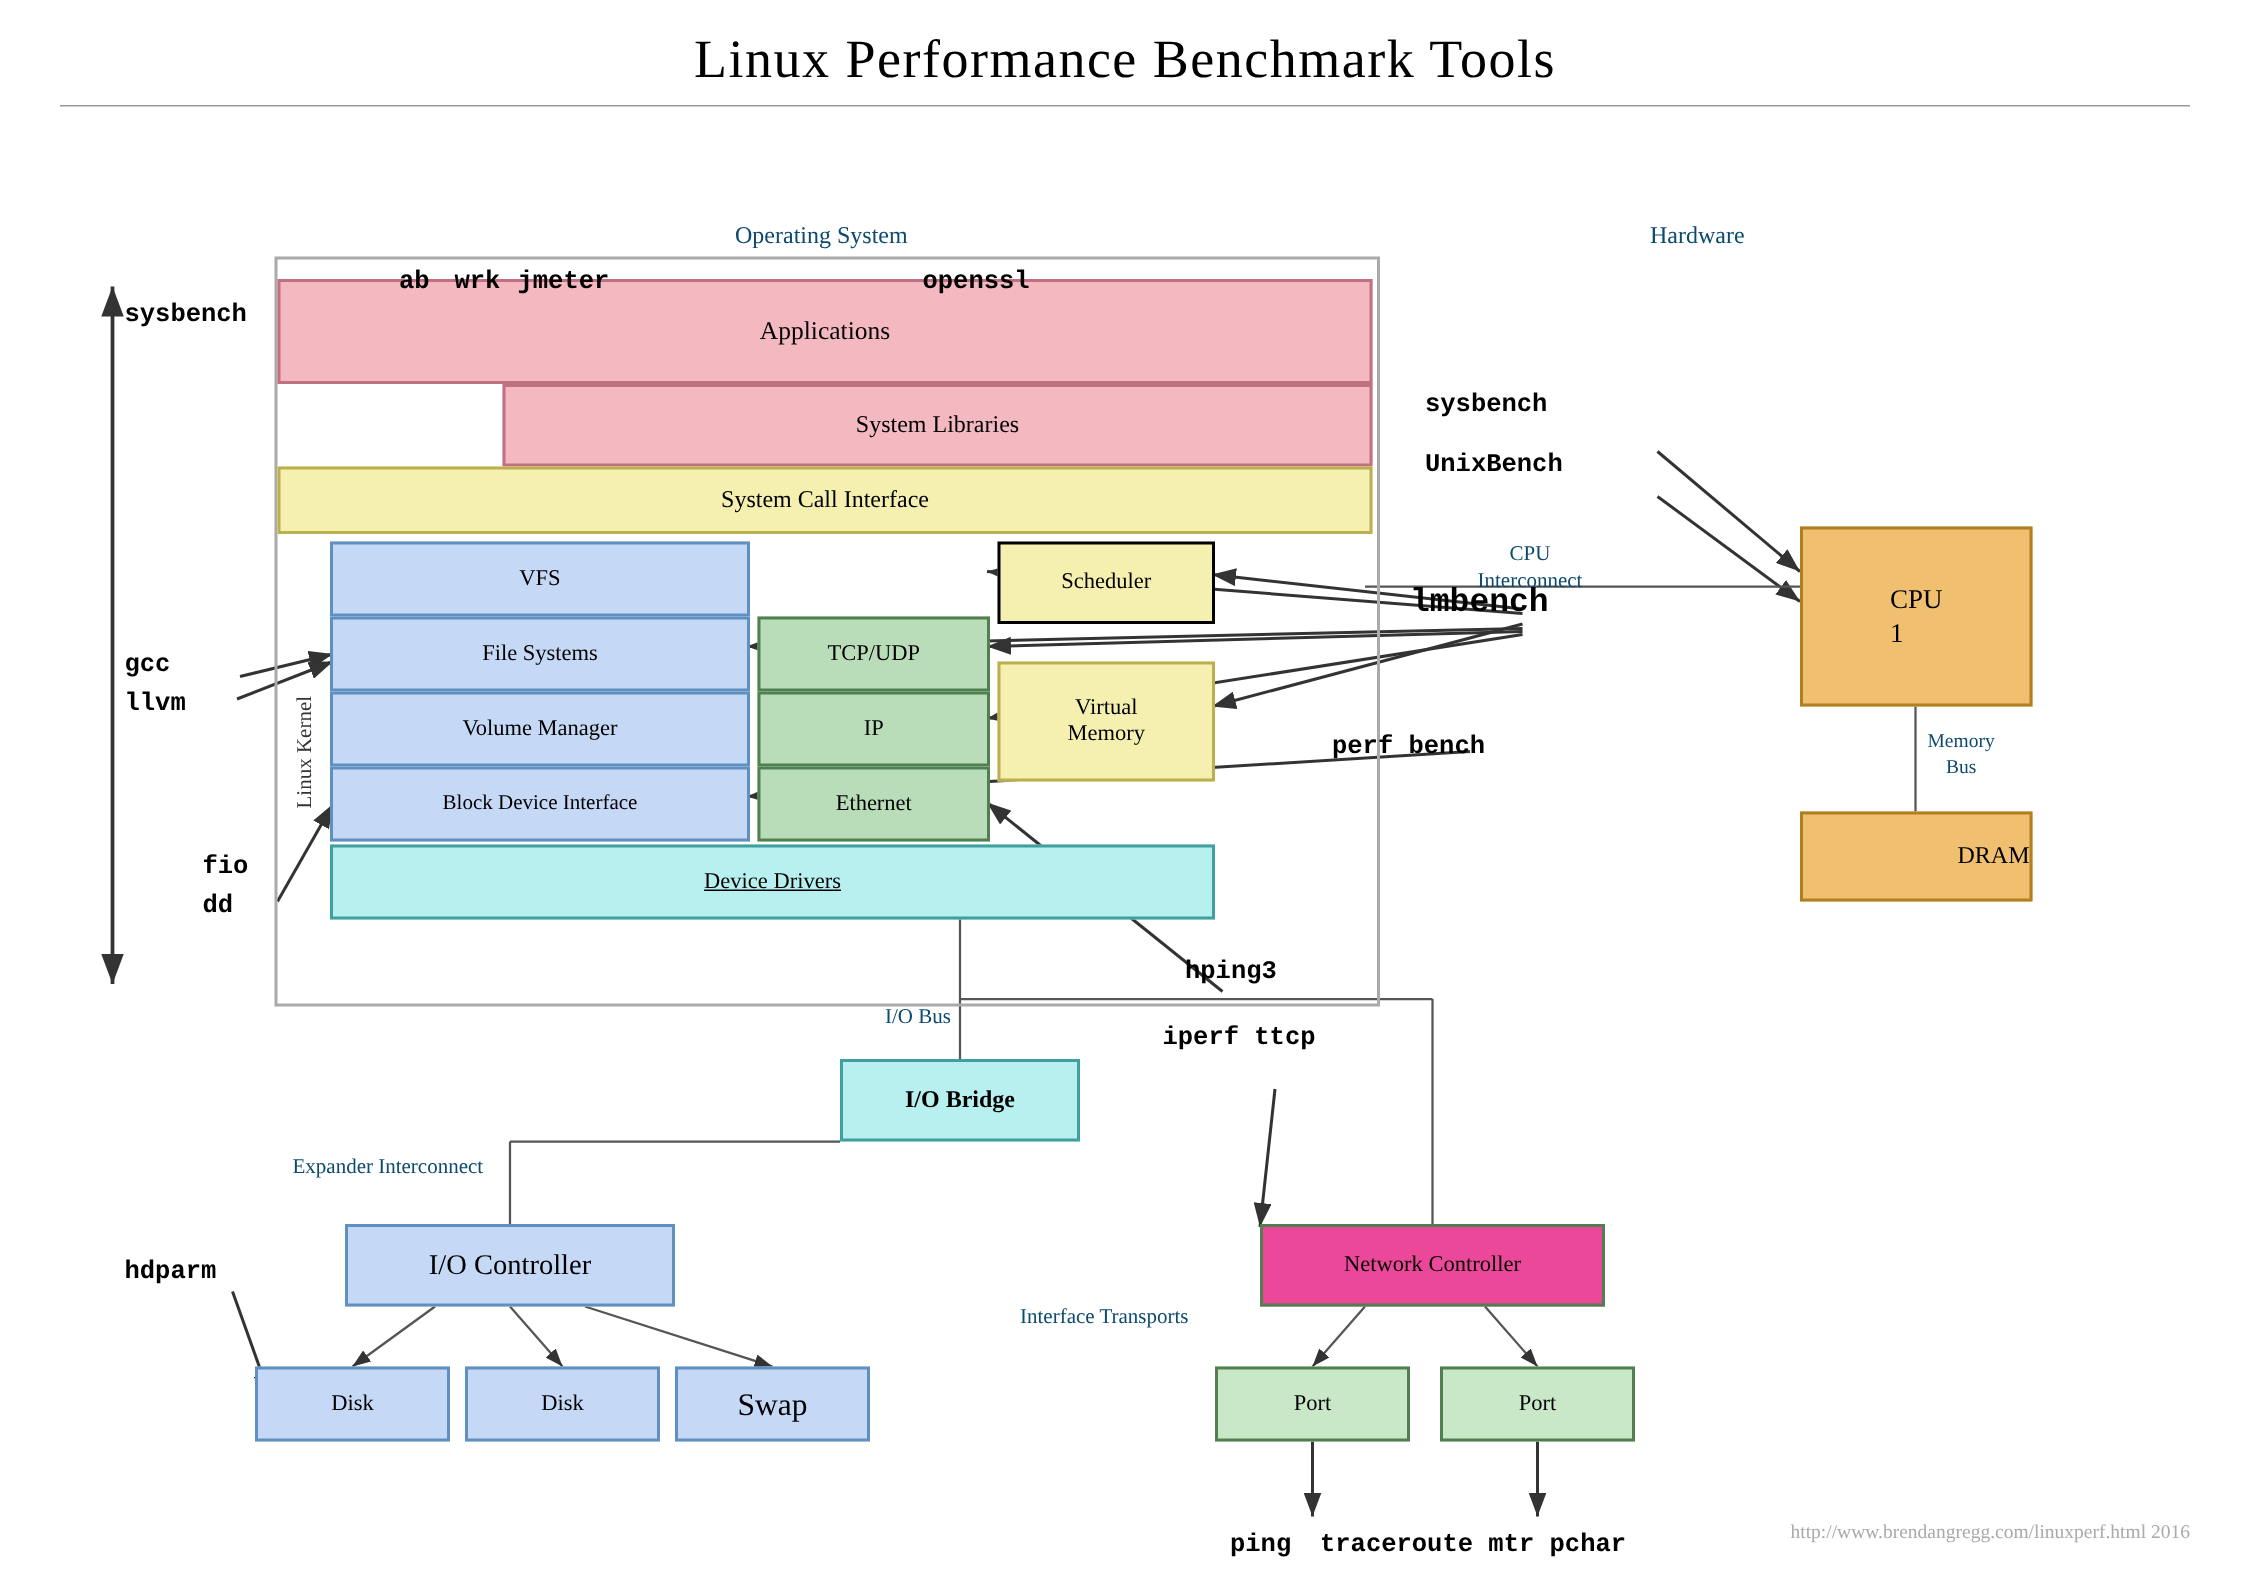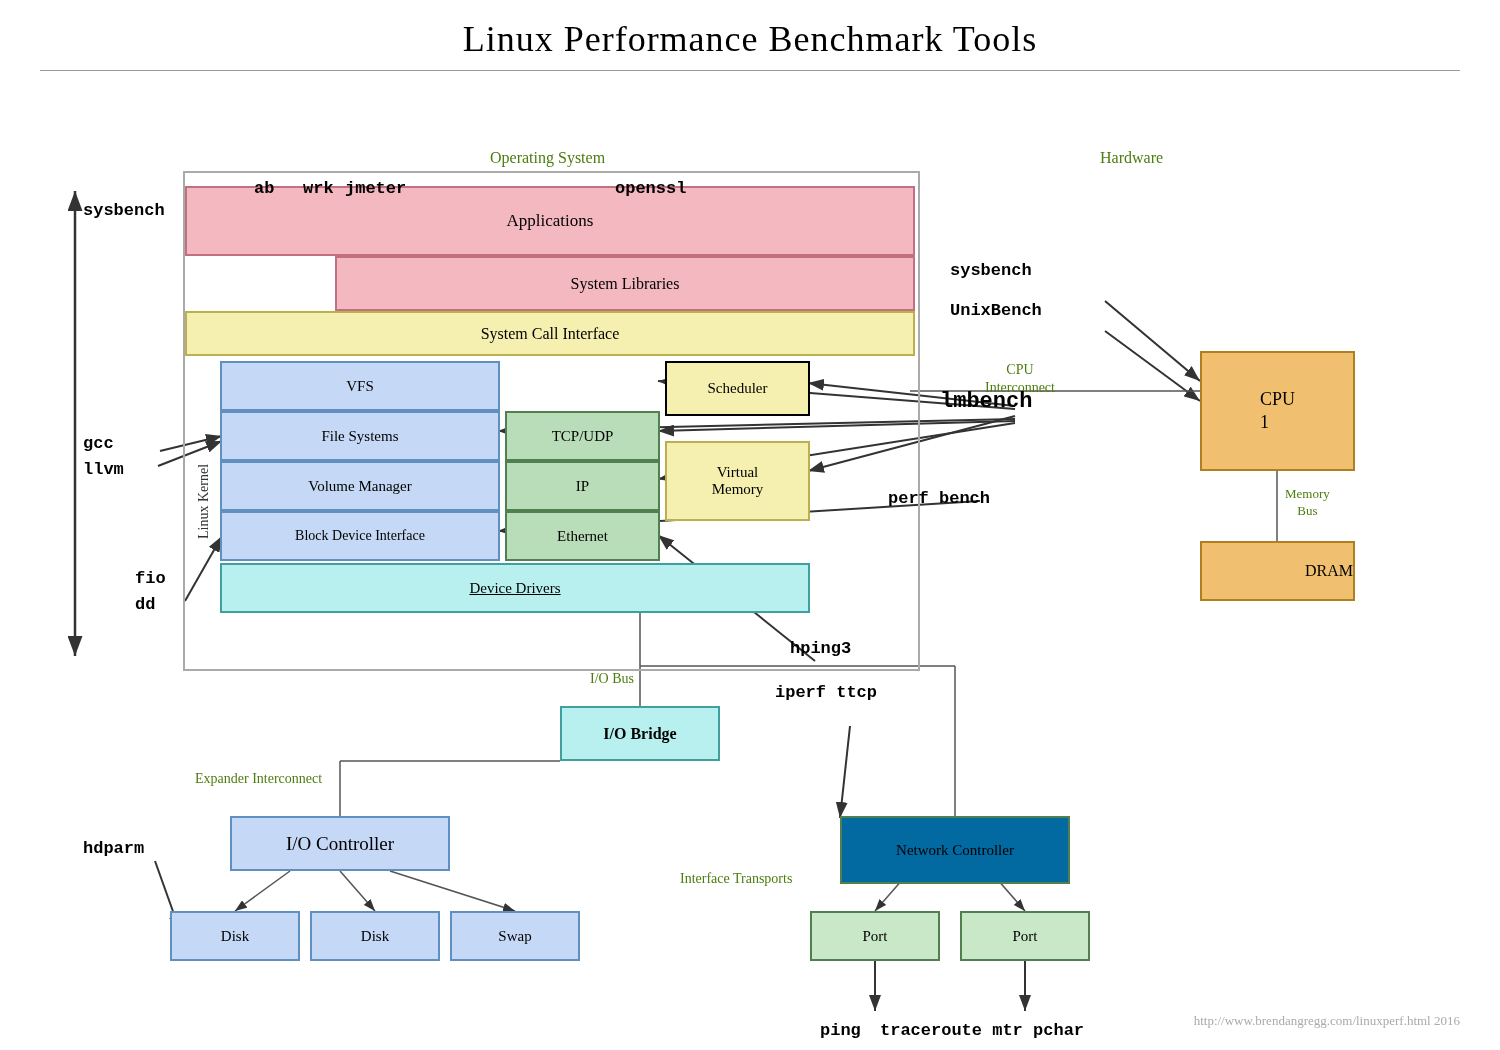--- a/index.html
+++ b/index.html
@@ -28,21 +28,21 @@
 
     #diagram-area {
       position: relative;
       width: 1500px;
       height: 970px;
     }
 
     .label {
       position: absolute;
       font-size: 14px;
-      color: #4d7c0f;
+      color: #0c4a6e;
     }
 
     .tool-label {
       position: absolute;
       font-family: 'Courier New', Courier, monospace;
       font-weight: bold;
       font-size: 17px;
       color: #000;
     }
 
@@ -340,31 +340,31 @@
       position: absolute;
       left: 450px;
       top: 840px;
       width: 130px;
       height: 50px;
       background: #c5d8f5;
       border: 2px solid #6090c0;
       display: flex;
       align-items: center;
       justify-content: center;
-      font-size: 15px;
+      font-size: 21px;
     }
 
     
     #netctrl-box {
       position: absolute;
       left: 840px;
       top: 745px;
       width: 230px;
-      height: 68px;
-      background: #0369a1;
+      height: 55px;
+      background: #ec4899;
       border: 2px solid #508050;
       display: flex;
       align-items: center;
       justify-content: center;
       font-size: 15px;
     }
 
     
     #port1-box {
       position: absolute;
@@ -638,21 +638,21 @@
       <span>DRAM</span>
     </div>
 
   <div class="label" style="left:985px; top:290px; font-size:14px; text-align:center; line-height:1.3;">CPU<br>Interconnect</div>
   <div class="label" style="left:1285px; top:415px; font-size:13px; text-align:center; line-height:1.3;">Memory<br>Bus</div>
   <div class="label" style="left:590px; top:600px; font-size:14px;">I/O Bus</div>
   <div class="label" style="left:195px; top:700px; font-size:14px;">Expander Interconnect</div>
   <div class="label" style="left:680px; top:800px; font-size:14px;">Interface Transports</div>
 
   <div class="tool-label" style="left:83px; top:130px;">sysbench</div>
-  <div class="tool-label" style="left:254px; top:108px;">ab</div>
+  <div class="tool-label" style="left:266px; top:108px;">ab</div>
   <div class="tool-label" style="left:303px; top:108px;">wrk</div>
   <div class="tool-label" style="left:345px; top:108px;">jmeter</div>
   <div class="tool-label" style="left:615px; top:108px;">openssl</div>
 
   <div class="tool-label" style="left:83px; top:360px; line-height:1.5; white-space:pre-line;"><span>gcc
 llvm</span></div>
 
   <div class="tool-label" style="left:135px; top:495px; line-height:1.5; white-space:pre-line;"><span>fio
 dd</span></div>
 

